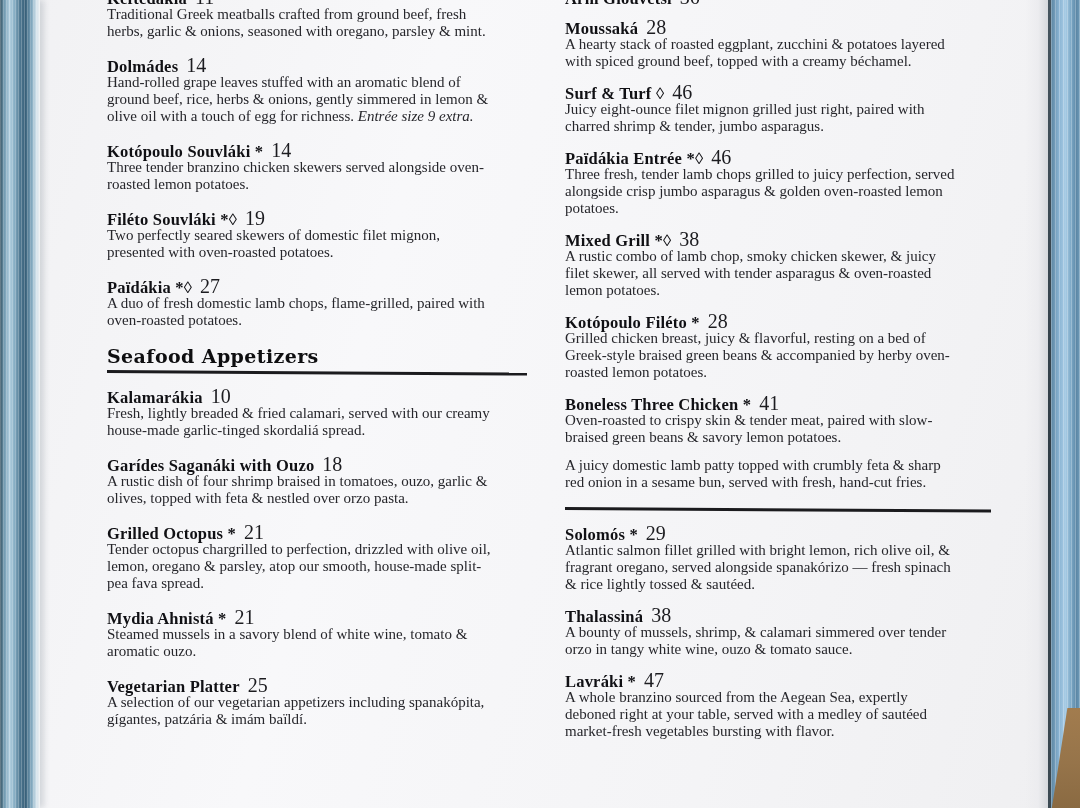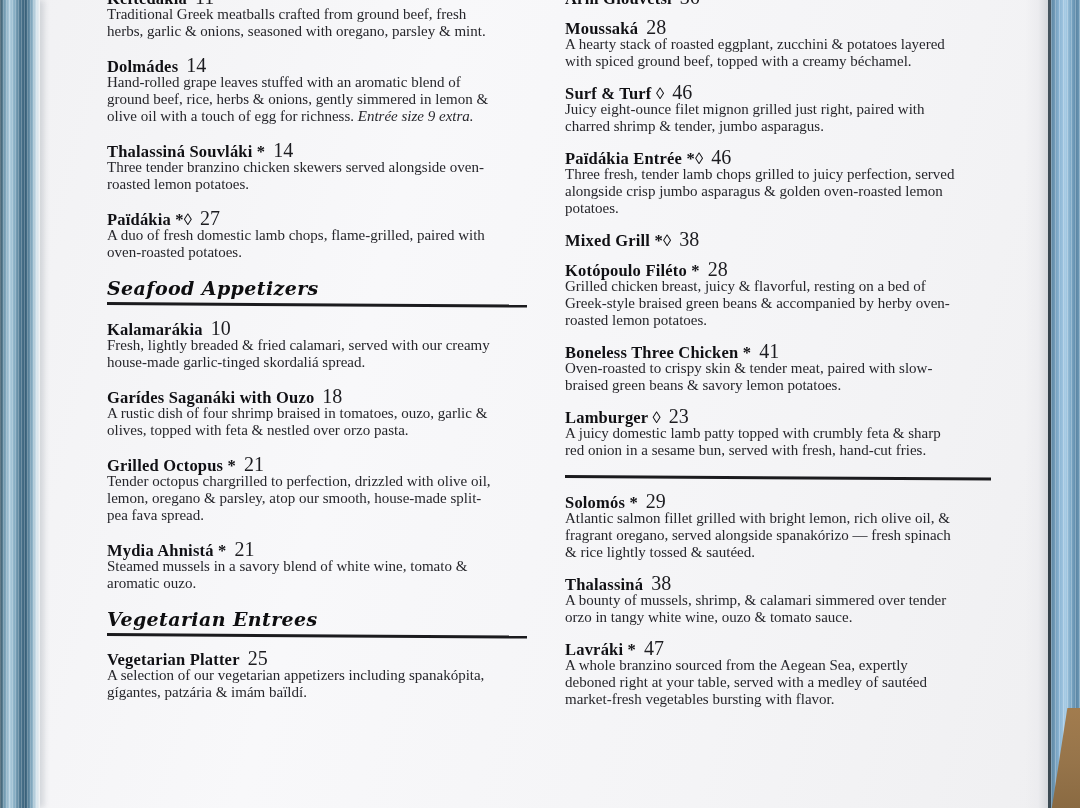--- a/index.html
+++ b/index.html
@@ -42,21 +42,21 @@
   .menu-item{margin-bottom:14px;}
   .col-right .menu-item{margin-bottom:11px;}
   .menu-item.clipped{margin-top:-14px;}
   .item-head{display:flex;justify-content:flex-start;align-items:baseline;height:19px;}
   .item-name{font-weight:bold;font-size:16.5px;letter-spacing:.2px;color:#101014;white-space:nowrap;}
   .item-price{font-size:20px;color:#1c1c20;padding-left:8px;}
   .item-desc{font-size:15px;line-height:17px;color:#26262b;max-width:392px;margin-top:1px;}
   .desc-note{font-style:italic;}
   .section-header{margin:16px 0 12px;}
   .section-title{
-    font-family:"DejaVu Serif",serif;font-weight:bold;font-style:italic;
+    font-family:"DejaVu Serif",serif;font-weight:bold;
     font-size:19px;line-height:22px;letter-spacing:.4px;color:#0e0e10;
   }
   .section-rule{height:2.5px;background:#1b1b1e;margin-top:3px;transform:rotate(.35deg);transform-origin:left center;}
 </style>
 </head>
 <body>
 
 <div id="stage">
   <div class="left-strip"></div>
   <div class="right-paper-edge"></div>
@@ -76,26 +76,33 @@
   <div class="menu-item">
     <div class="item-head">
       <span class="item-name">Dolmádes</span>
       <span class="item-price">14</span>
     </div>
     <div class="item-desc"><span>Hand-rolled grape leaves stuffed with an aromatic blend of ground beef, rice, herbs &amp; onions, gently simmered in lemon &amp; olive oil with a touch of egg for richness.</span> <span class="desc-note">Entrée size 9 extra.</span></div>
   </div>
 
   <div class="menu-item">
     <div class="item-head">
-      <span class="item-name">Thalassiná Souvláki *</span>
+      <span class="item-name">Kotópoulo Souvláki *</span>
       <span class="item-price">14</span>
     </div>
     <div class="item-desc"><span>Three tender branzino chicken skewers served alongside oven-roasted lemon potatoes.</span> </div>
   </div>
 
+  <div class="menu-item">
+    <div class="item-head">
+      <span class="item-name">Filéto Souvláki *◊</span>
+      <span class="item-price">19</span>
+    </div>
+    <div class="item-desc"><span>Two perfectly seared skewers of domestic filet mignon, presented with oven-roasted potatoes.</span> </div>
+  </div>
 
   <div class="menu-item">
     <div class="item-head">
       <span class="item-name">Païdákia *◊</span>
       <span class="item-price">27</span>
     </div>
     <div class="item-desc"><span>A duo of fresh domestic lamb chops, flame-grilled, paired with oven-roasted potatoes.</span> </div>
   </div>
 
   <div class="section-header">
@@ -128,24 +135,20 @@
   </div>
 
   <div class="menu-item">
     <div class="item-head">
       <span class="item-name">Mydia Ahnistá *</span>
       <span class="item-price">21</span>
     </div>
     <div class="item-desc"><span>Steamed mussels in a savory blend of white wine, tomato &amp; aromatic ouzo.</span> </div>
   </div>
 
-  <div class="section-header">
-    <div class="section-title">Vegetarian Entrees</div>
-    <div class="section-rule"></div>
-  </div>
 
   <div class="menu-item">
     <div class="item-head">
       <span class="item-name">Vegetarian Platter</span>
       <span class="item-price">25</span>
     </div>
     <div class="item-desc"><span>A selection of our vegetarian appetizers including spanakópita, gígantes, patzária &amp; imám baïldí.</span> </div>
   </div>
 </div>
   <div class="col col-right">
@@ -178,43 +181,40 @@
       <span class="item-price">46</span>
     </div>
     <div class="item-desc"><span>Three fresh, tender lamb chops grilled to juicy perfection, served alongside crisp jumbo asparagus &amp; golden oven-roasted lemon potatoes.</span> </div>
   </div>
 
   <div class="menu-item">
     <div class="item-head">
       <span class="item-name">Mixed Grill *◊</span>
       <span class="item-price">38</span>
     </div>
+    <div class="item-desc"><span>A rustic combo of lamb chop, smoky chicken skewer, &amp; juicy filet skewer, all served with tender asparagus &amp; oven-roasted lemon potatoes.</span> </div>
   </div>
 
   <div class="menu-item">
     <div class="item-head">
       <span class="item-name">Kotópoulo Filéto *</span>
       <span class="item-price">28</span>
     </div>
     <div class="item-desc"><span>Grilled chicken breast, juicy &amp; flavorful, resting on a bed of Greek-style braised green beans &amp; accompanied by herby oven-roasted lemon potatoes.</span> </div>
   </div>
 
   <div class="menu-item">
     <div class="item-head">
       <span class="item-name">Boneless Three Chicken *</span>
       <span class="item-price">41</span>
     </div>
     <div class="item-desc"><span>Oven-roasted to crispy skin &amp; tender meat, paired with slow-braised green beans &amp; savory lemon potatoes.</span> </div>
   </div>
 
   <div class="menu-item">
-    <div class="item-head">
-      <span class="item-name">Lamburger ◊</span>
-      <span class="item-price">23</span>
-    </div>
     <div class="item-desc"><span>A juicy domestic lamb patty topped with crumbly feta &amp; sharp red onion in a sesame bun, served with fresh, hand-cut fries.</span> </div>
   </div>
 
   <div class="section-header">
     <div class="section-rule"></div>
   </div>
 
   <div class="menu-item">
     <div class="item-head">
       <span class="item-name">Solomós *</span>

